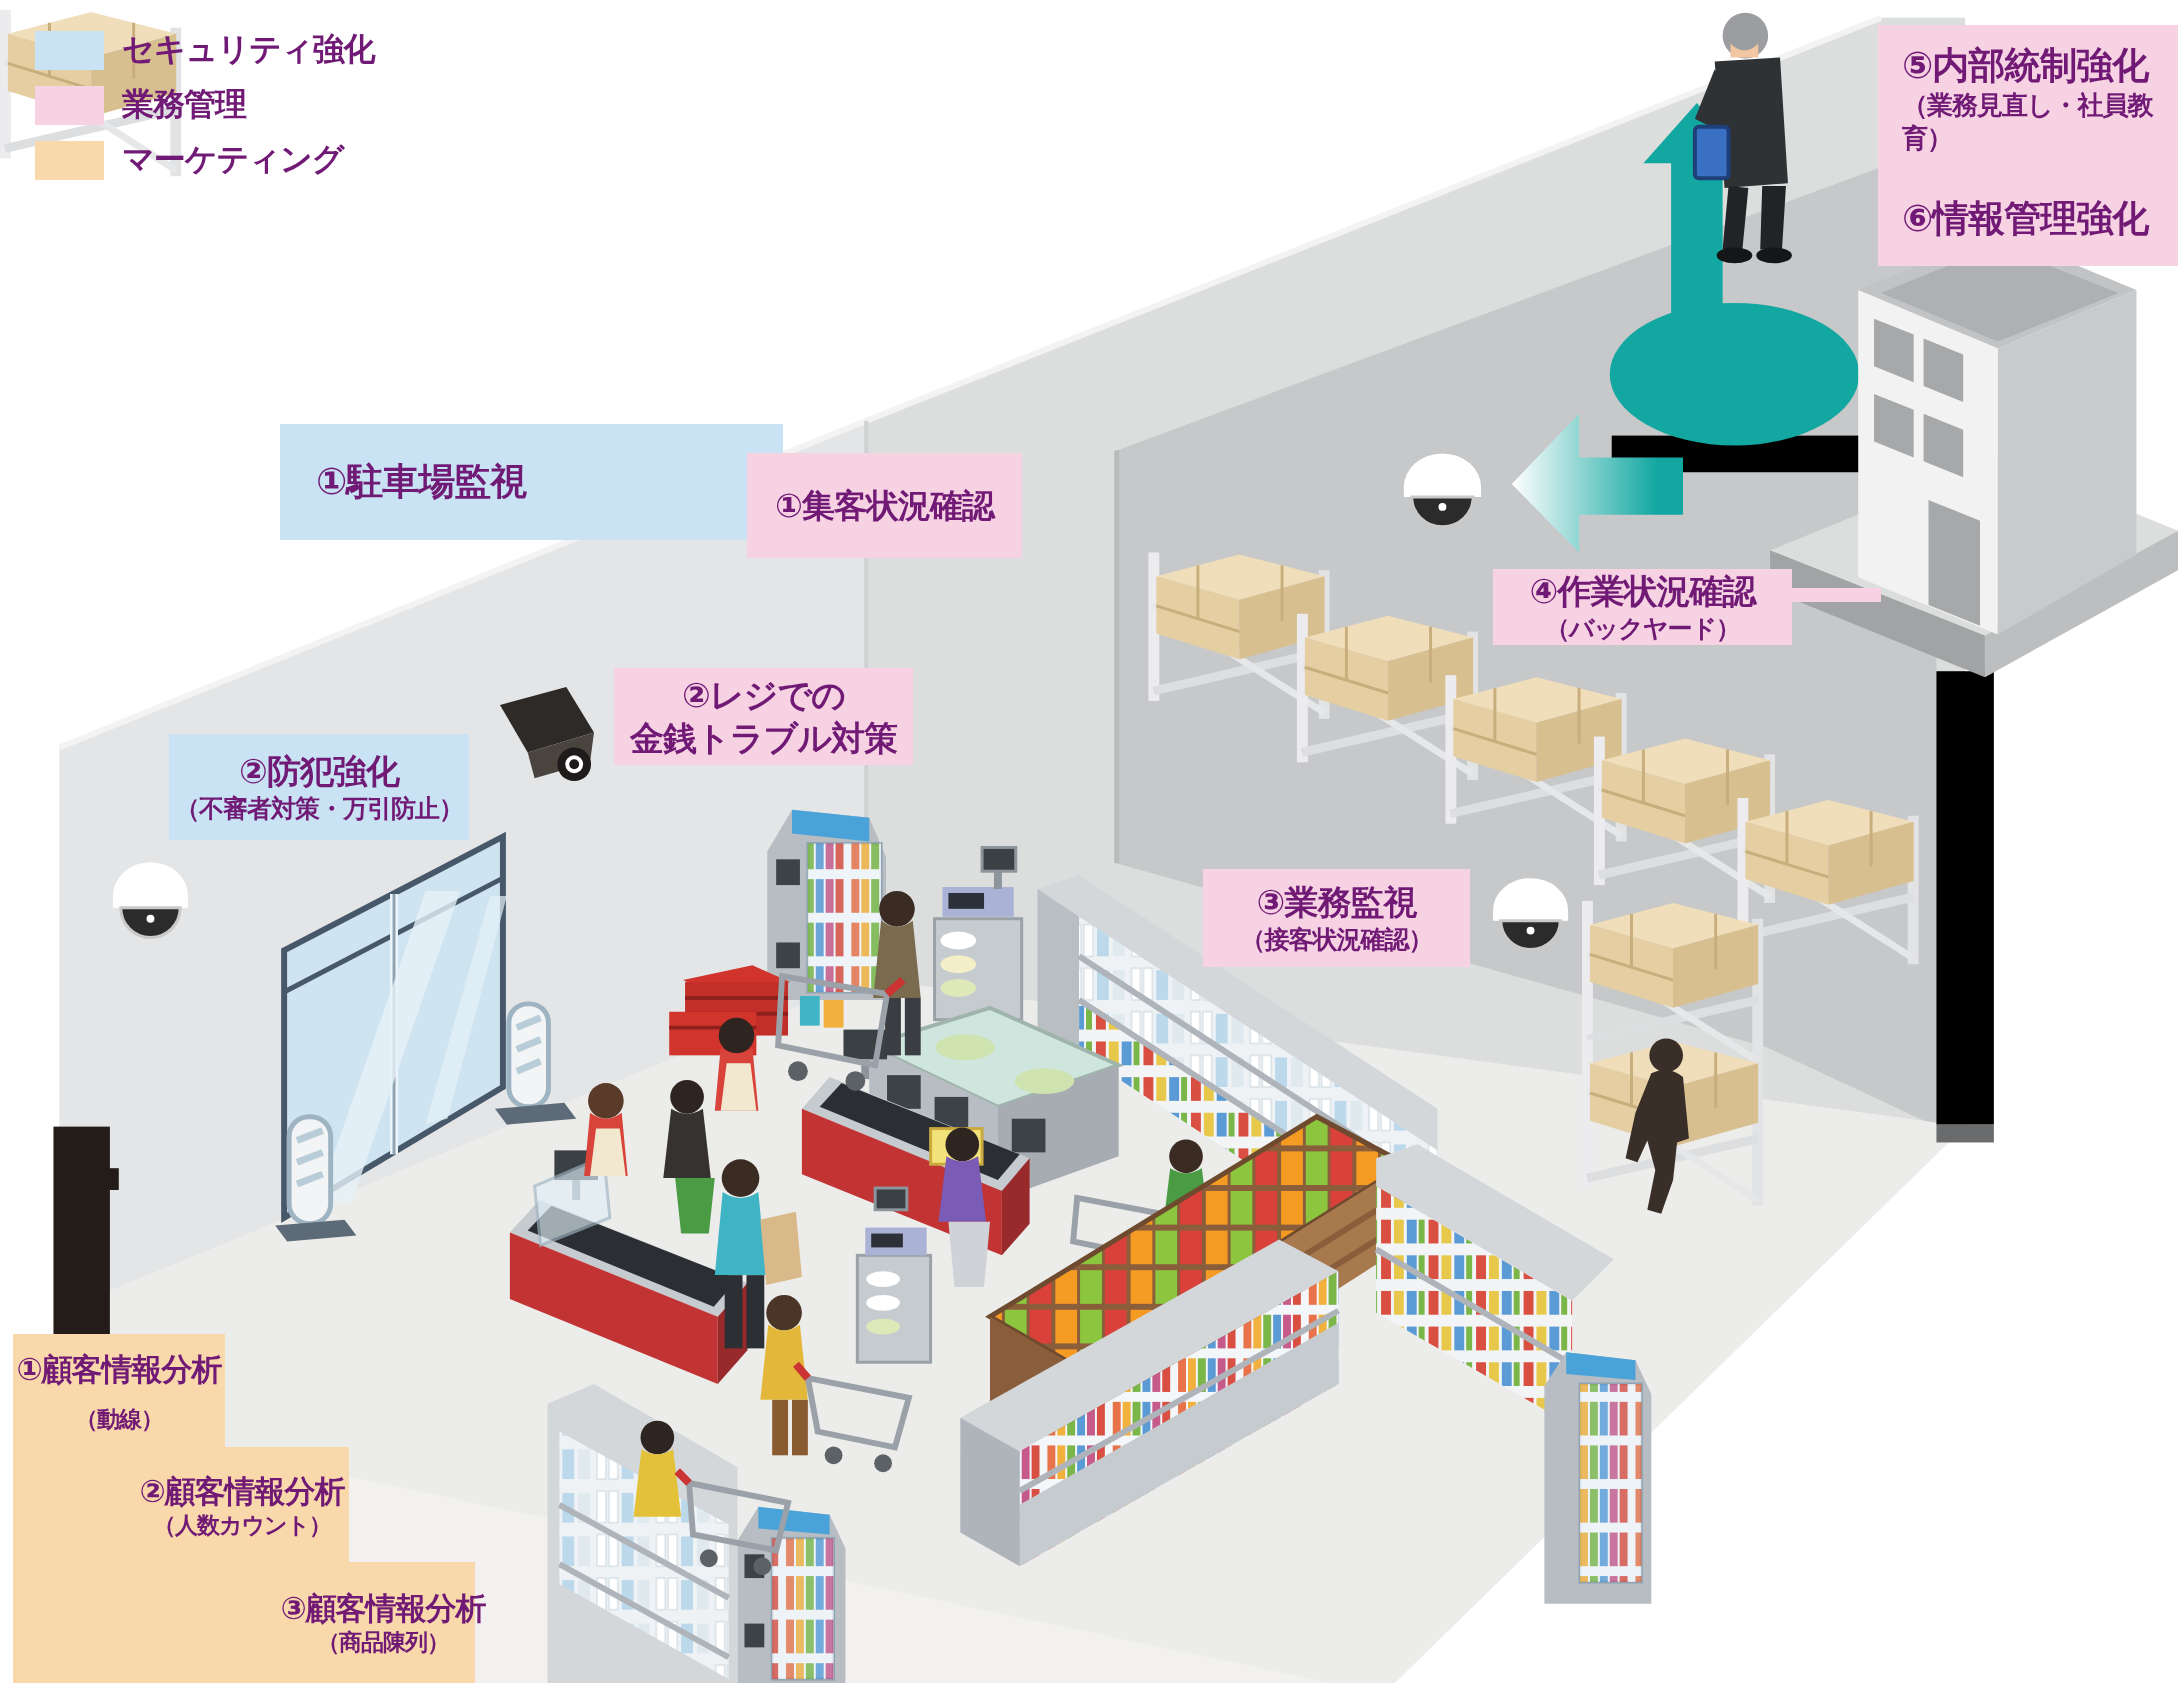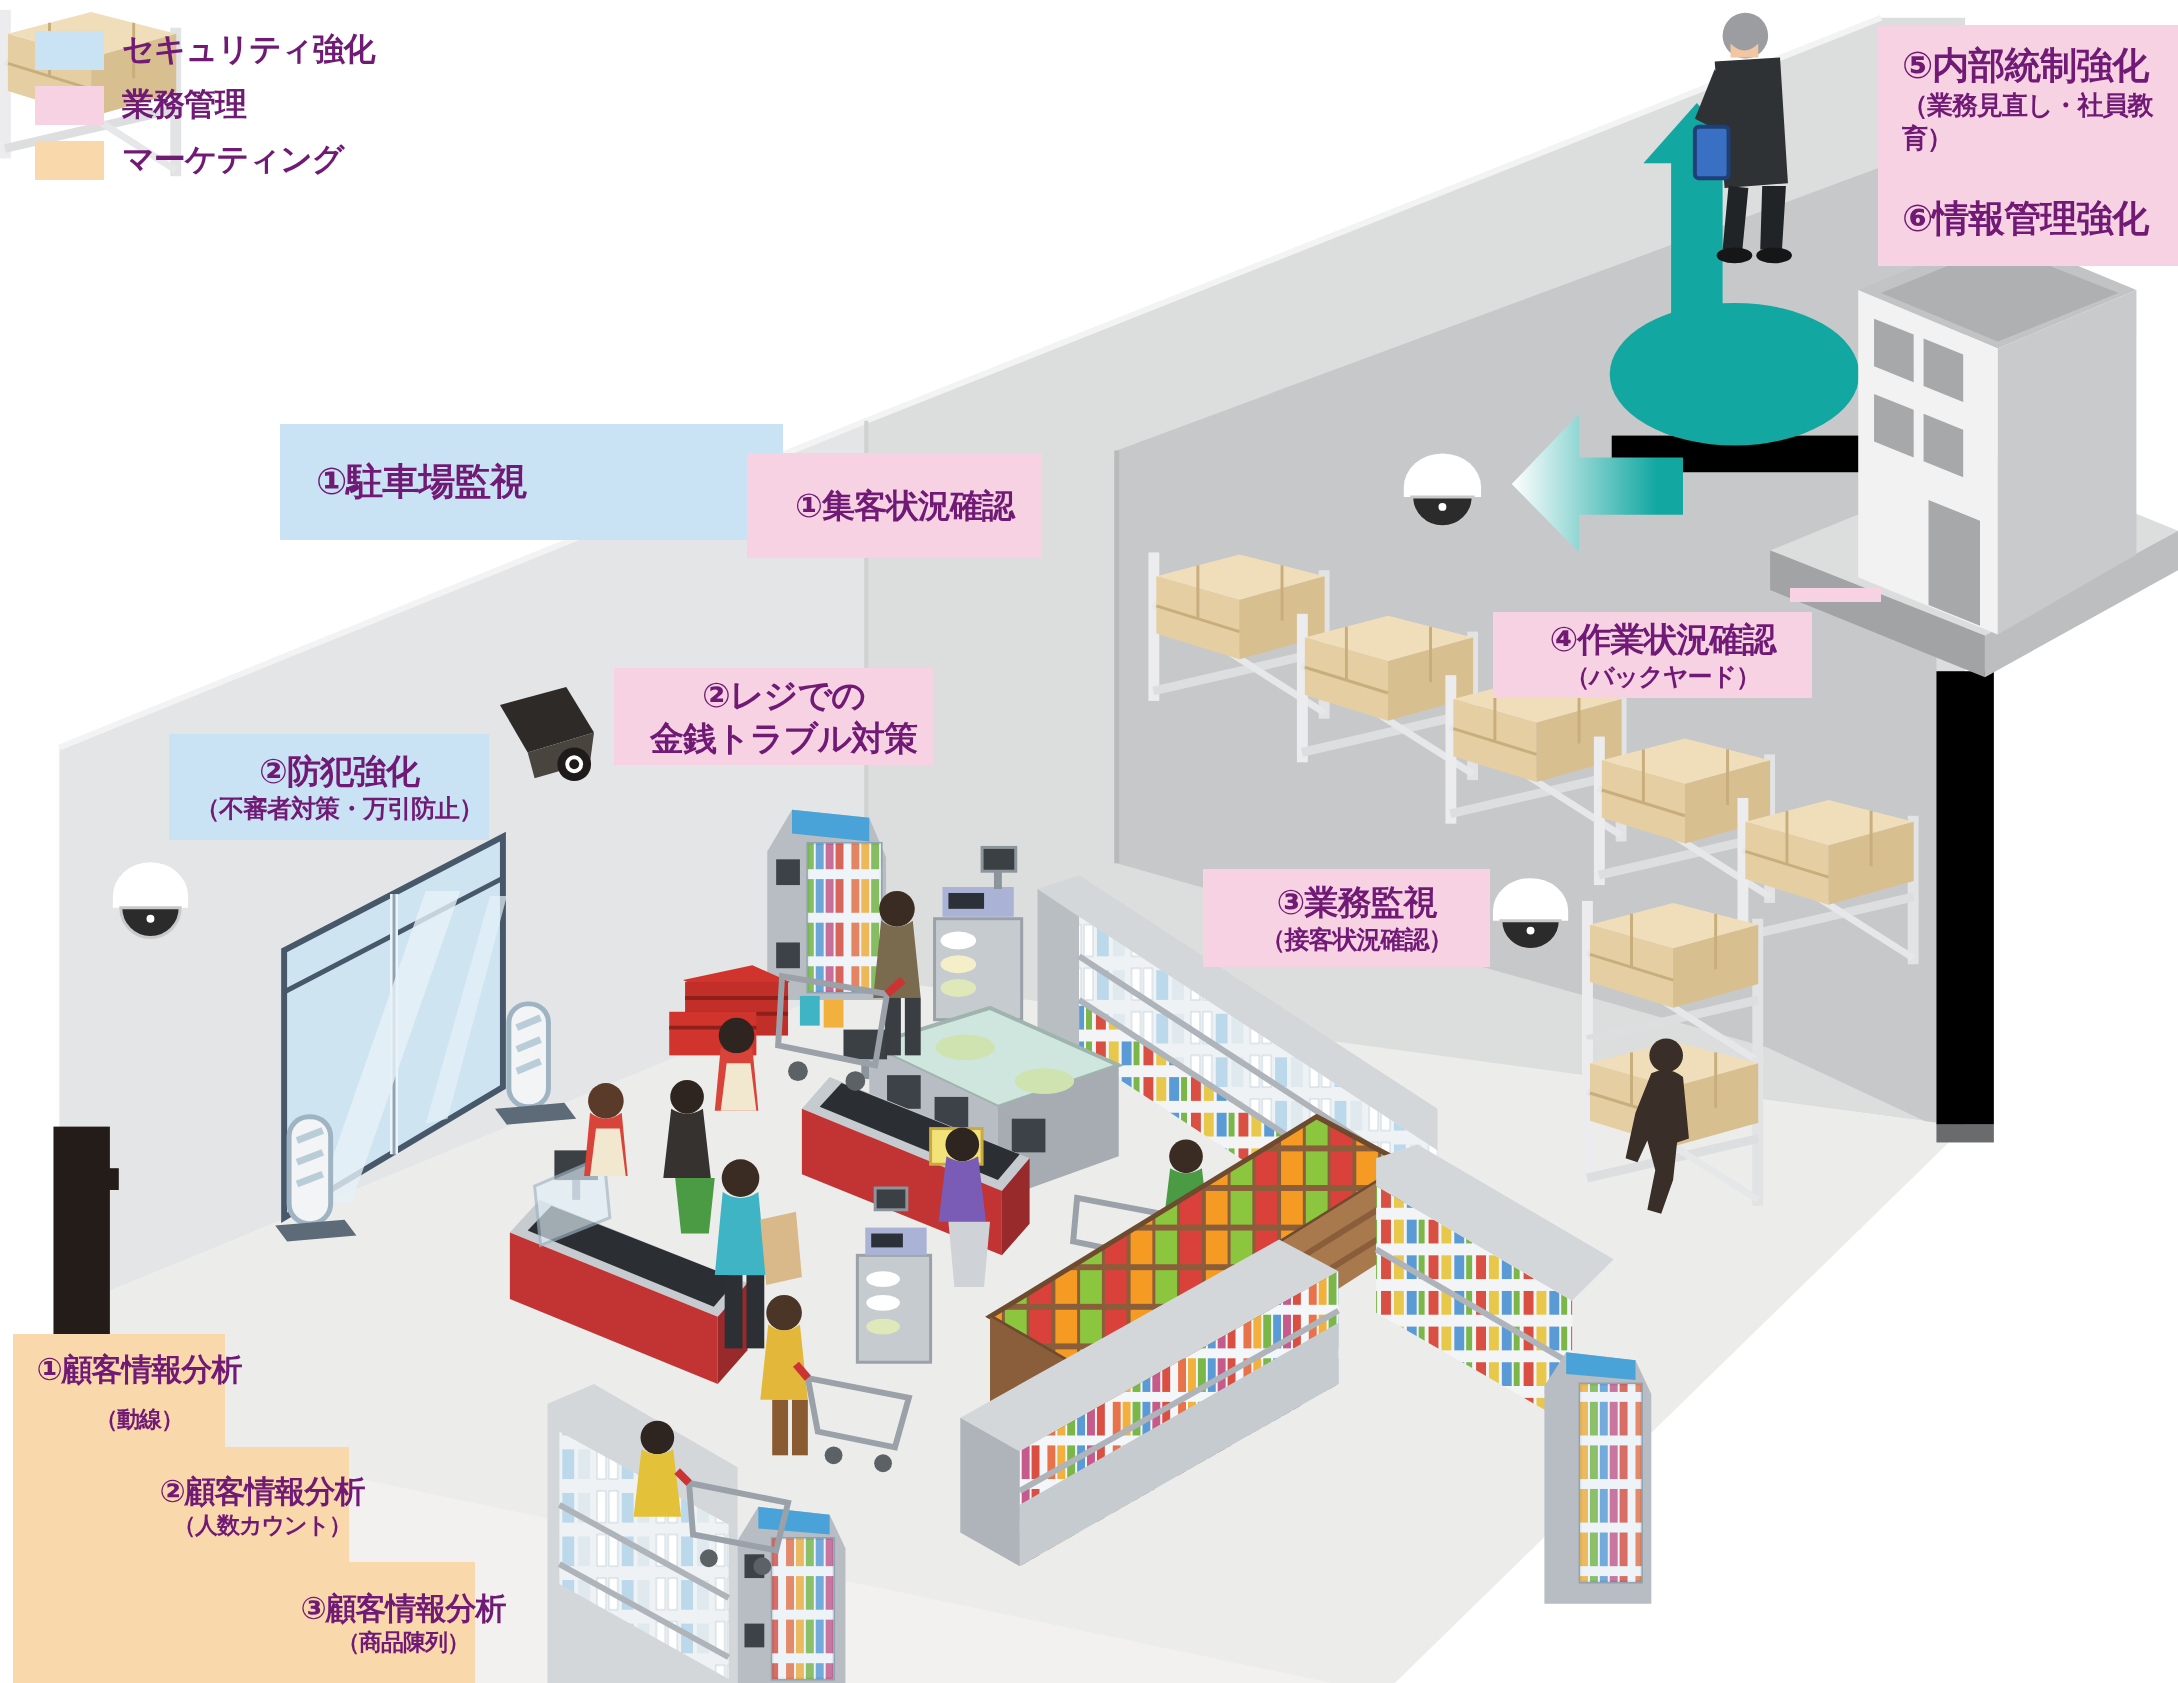--- a/index.html
+++ b/index.html
@@ -1,20 +1,20 @@
 <!DOCTYPE html>
 <html><head>
 <meta charset="utf-8">
 <style>
   html,body{margin:0;padding:0;background:#ffffff;}
   .stage{position:relative;width:2178px;height:1683px;background:#ffffff;overflow:hidden;
          font-family:"DejaVu Sans","Liberation Sans",sans-serif;color:#701a75;}
   .stage svg{position:absolute;left:0;top:0;}
   .lbl{position:absolute;display:flex;flex-direction:column;justify-content:center;
-       font-weight:800;line-height:1.25;letter-spacing:-1px;padding-left:20px;}
+       font-weight:800;line-height:1.25;letter-spacing:-1px;}
   .bg-blue{background:#c9e2f4;}
   .bg-pink{background:#f6d2e3;}
   .bg-orange{background:#f9d8ab;}
   .t-main{font-size:34px;}
   .t-big{font-size:37px;}
   .t-sub{font-size:25px;font-weight:700;}
   .center{text-align:center;}
   .legend{position:absolute;left:35px;top:28px;}
   .legend-row{display:flex;align-items:center;margin-bottom:11px;}
   .legend-swatch{width:69px;height:39px;margin-right:18px;}
@@ -419,21 +419,21 @@
 <div class="lbl bg-pink center" style="left:614px;top:668px;width:299px;height:97px;">
   <span class="t-main">②レジでの</span>
   <span class="t-main">金銭トラブル対策</span>
 </div>
 
 <div class="lbl bg-pink center" style="left:1203px;top:869px;width:267px;height:98px;">
   <span class="t-main">③業務監視</span>
   <span class="t-sub">（接客状況確認）</span>
 </div>
 
-<div class="lbl bg-pink center" style="left:1493px;top:612px;width:299px;height:86px;">
+<div class="lbl bg-pink center" style="left:1493px;top:569px;width:299px;height:76px;">
   <span class="t-main">④作業状況確認</span>
   <span class="t-sub">（バックヤード）</span>
 </div>
 <div class="bg-pink" style="position:absolute;left:1790px;top:588px;width:91px;height:14px;"></div>
 
 <div class="lbl bg-pink" style="left:1878px;top:25px;width:300px;height:223px;padding-left:24px;justify-content:flex-start;padding-top:18px;">
   <span class="t-big">⑤内部統制強化</span>
   <span class="t-sub" style="font-size:26px;">（業務見直し・社員教育）</span>
   <span class="t-big" style="margin-top:42px;">⑥情報管理強化</span>
 </div>

